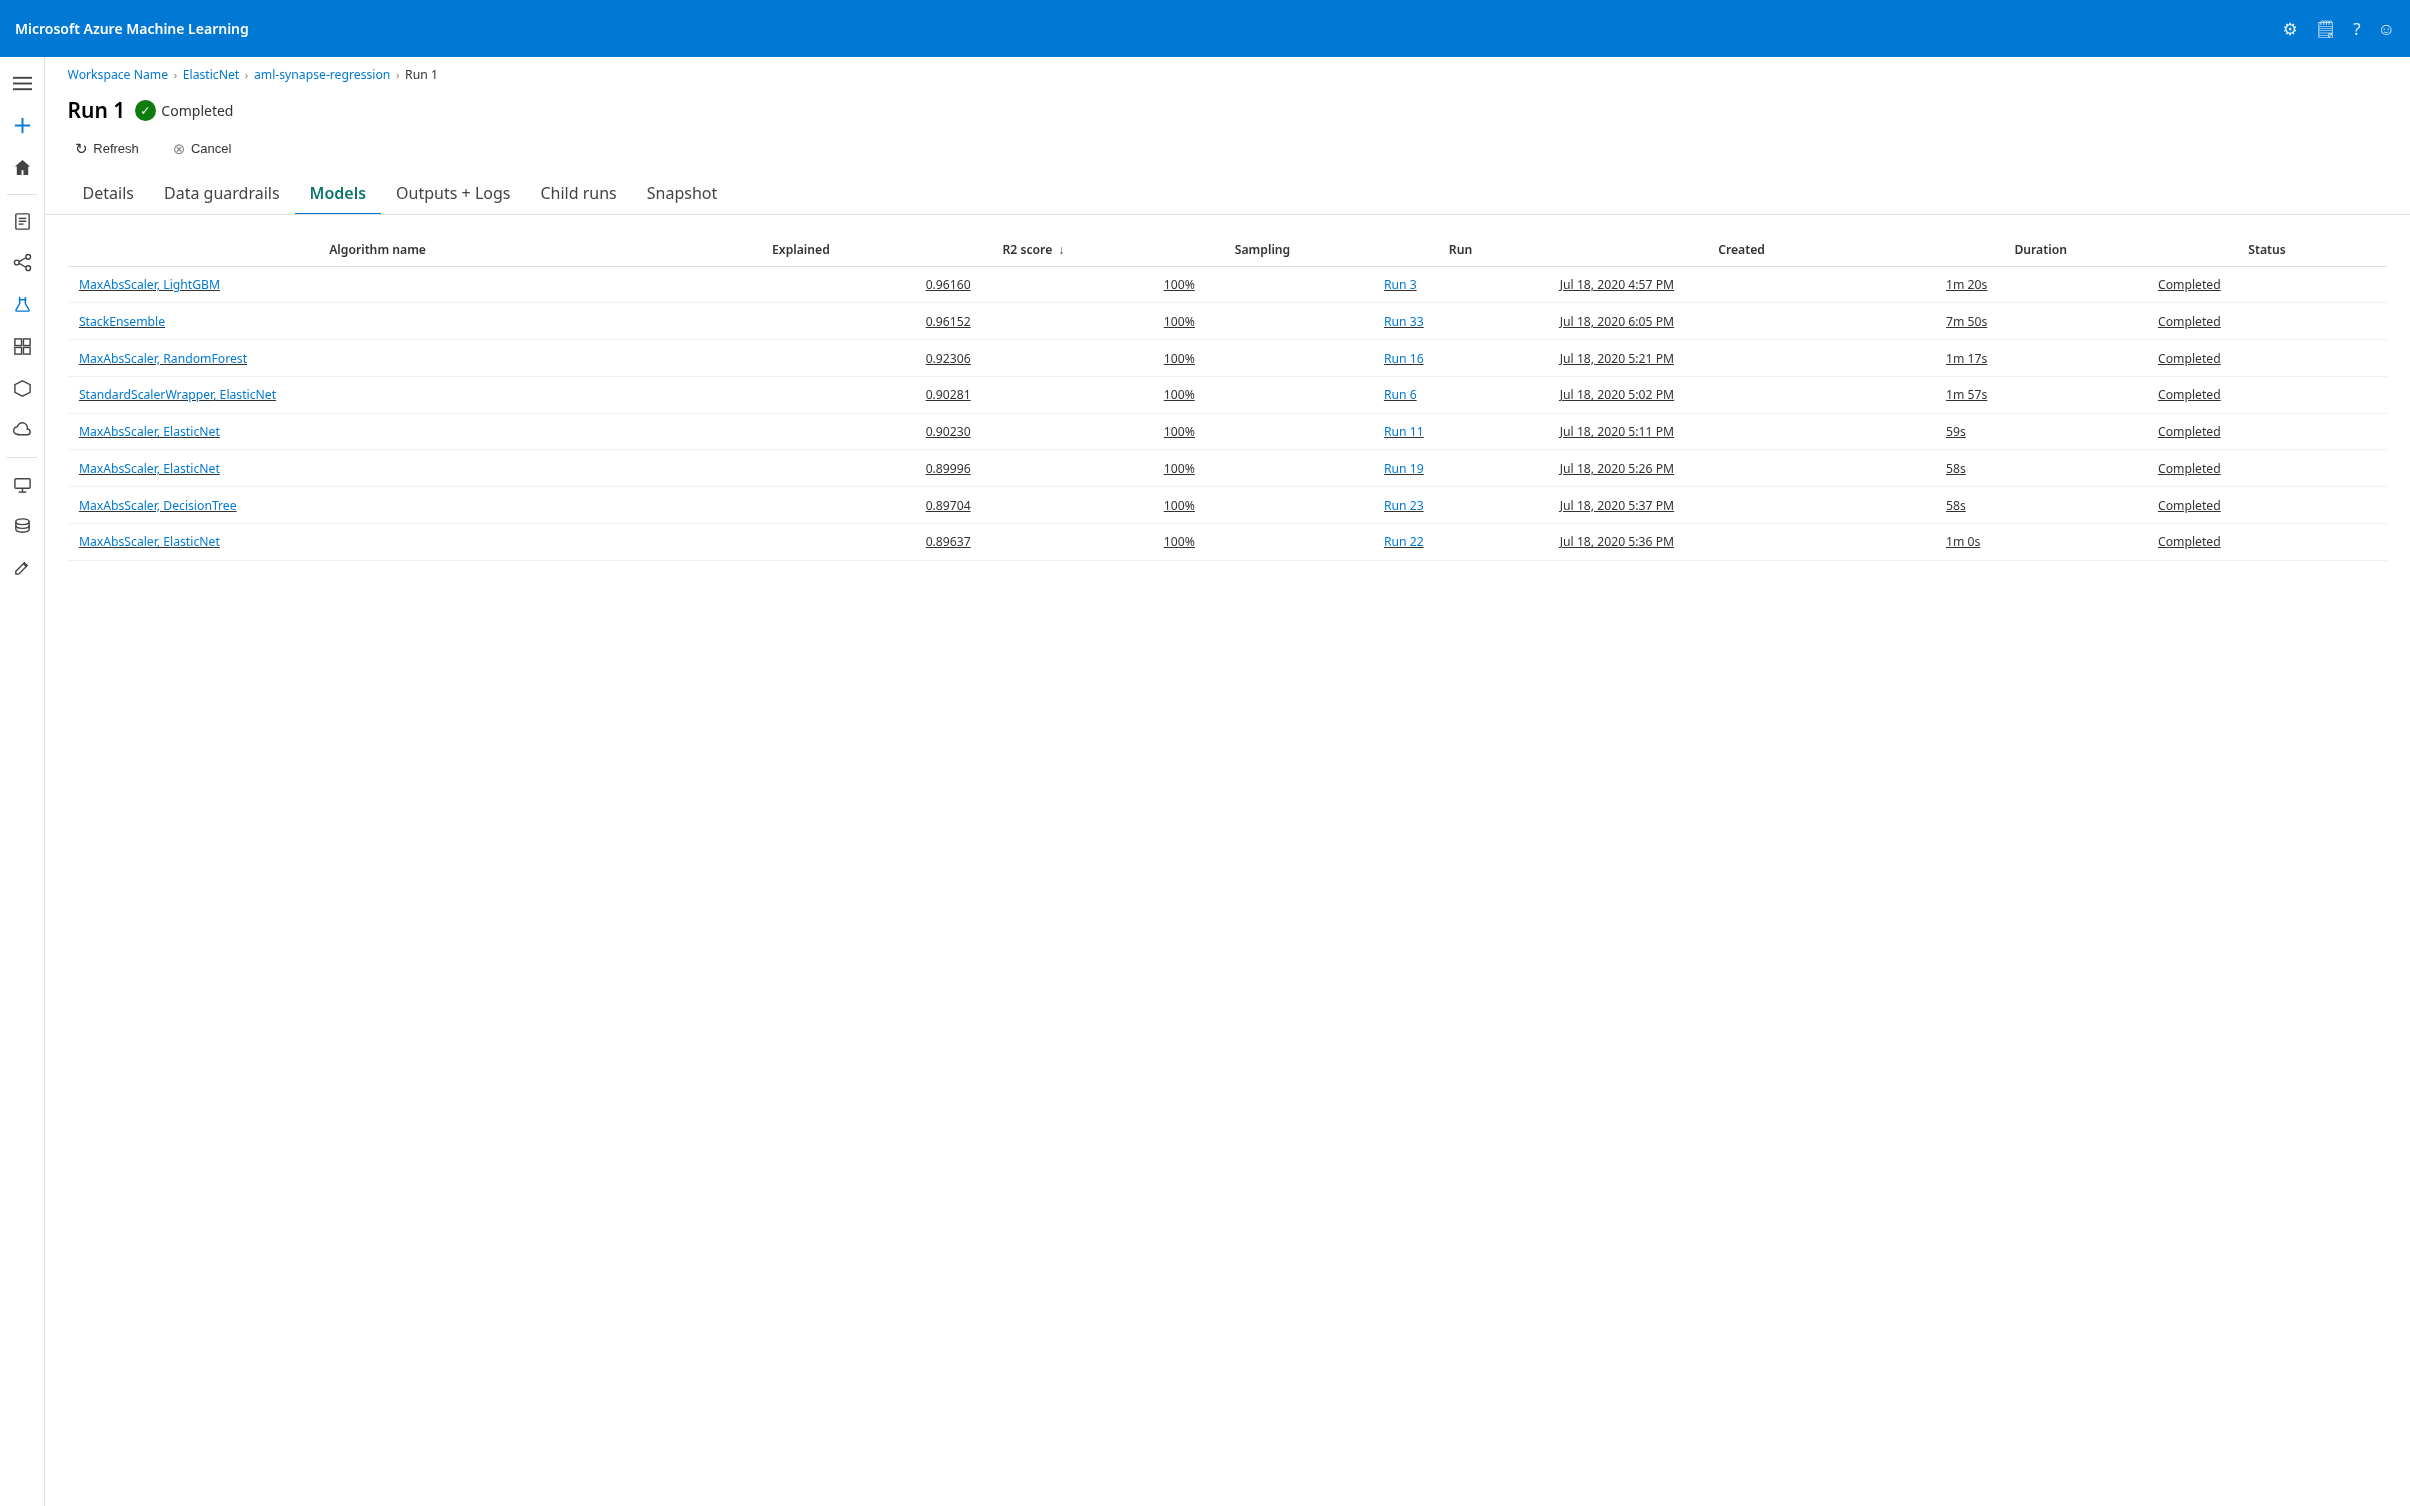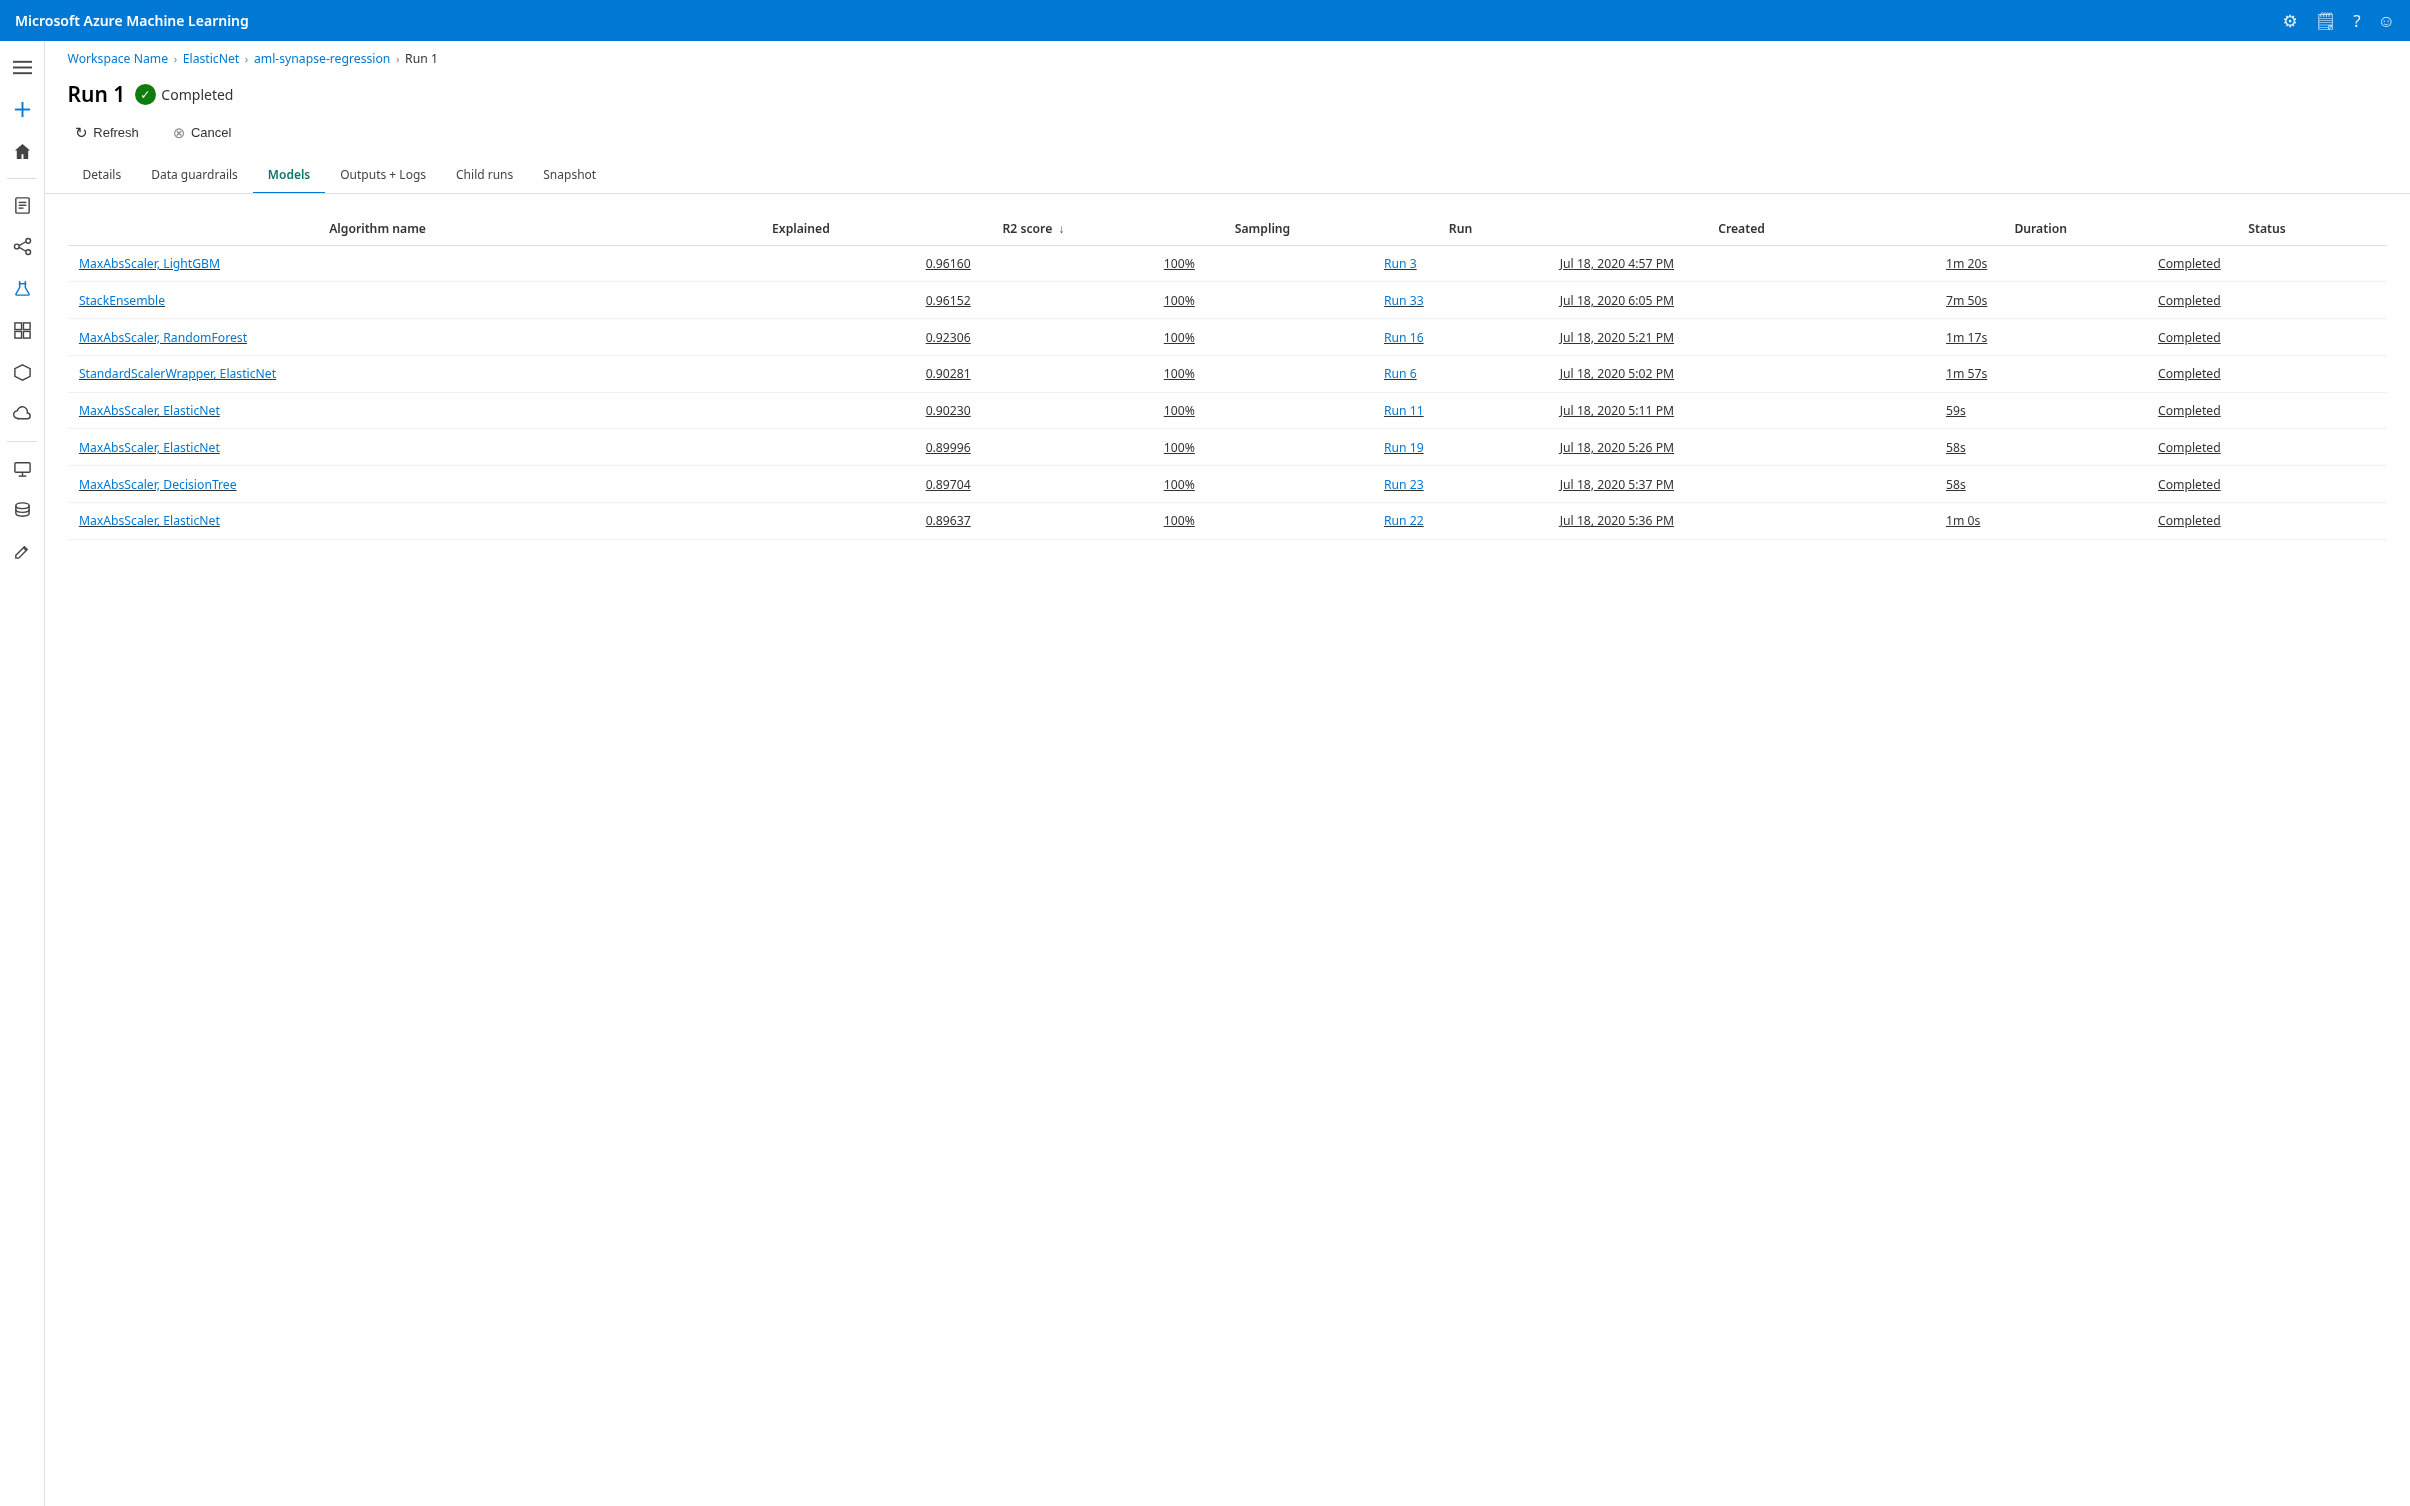--- a/index.html
+++ b/index.html
@@ -2,21 +2,21 @@
 <html style="font-size:15px"><head>
   <meta charset="utf-8">
   <style>
     * { box-sizing: border-box; margin: 0; padding: 0; }
     body { font-family: 'Segoe UI', system-ui, sans-serif; font-size: 13px; background: #fff; color: #333; display: flex; flex-direction: column; height: 100vh; overflow: hidden; }
 
     
     .top-nav {
       background: #0078d4;
       color: #fff;
-      height: 41px;
+      height: 57px;
       display: flex;
       align-items: center;
       padding: 0 15px;
       gap: 4px;
       flex-shrink: 0;
     }
     .top-nav-title {
       font-size: 14px;
       font-weight: 600;
       flex: 1;
@@ -145,21 +145,21 @@
     .tabs-bar {
       display: flex;
       gap: 0;
       padding: 0 22.6px;
       border-bottom: 0.9px solid #e0e0e0;
       flex-shrink: 0;
     }
     .tab {
       padding: 9.4px 15px;
       cursor: pointer;
-      font-size: 12px;
+      font-size: 16px;
       color: #444;
       border-bottom: 1.9px solid transparent;
       margin-bottom: -0.9px;
     }
     .tab.active {
       color: #0f766e;
       border-bottom: 1.9px solid #0078d4;
       font-weight: 600;
     }
 

